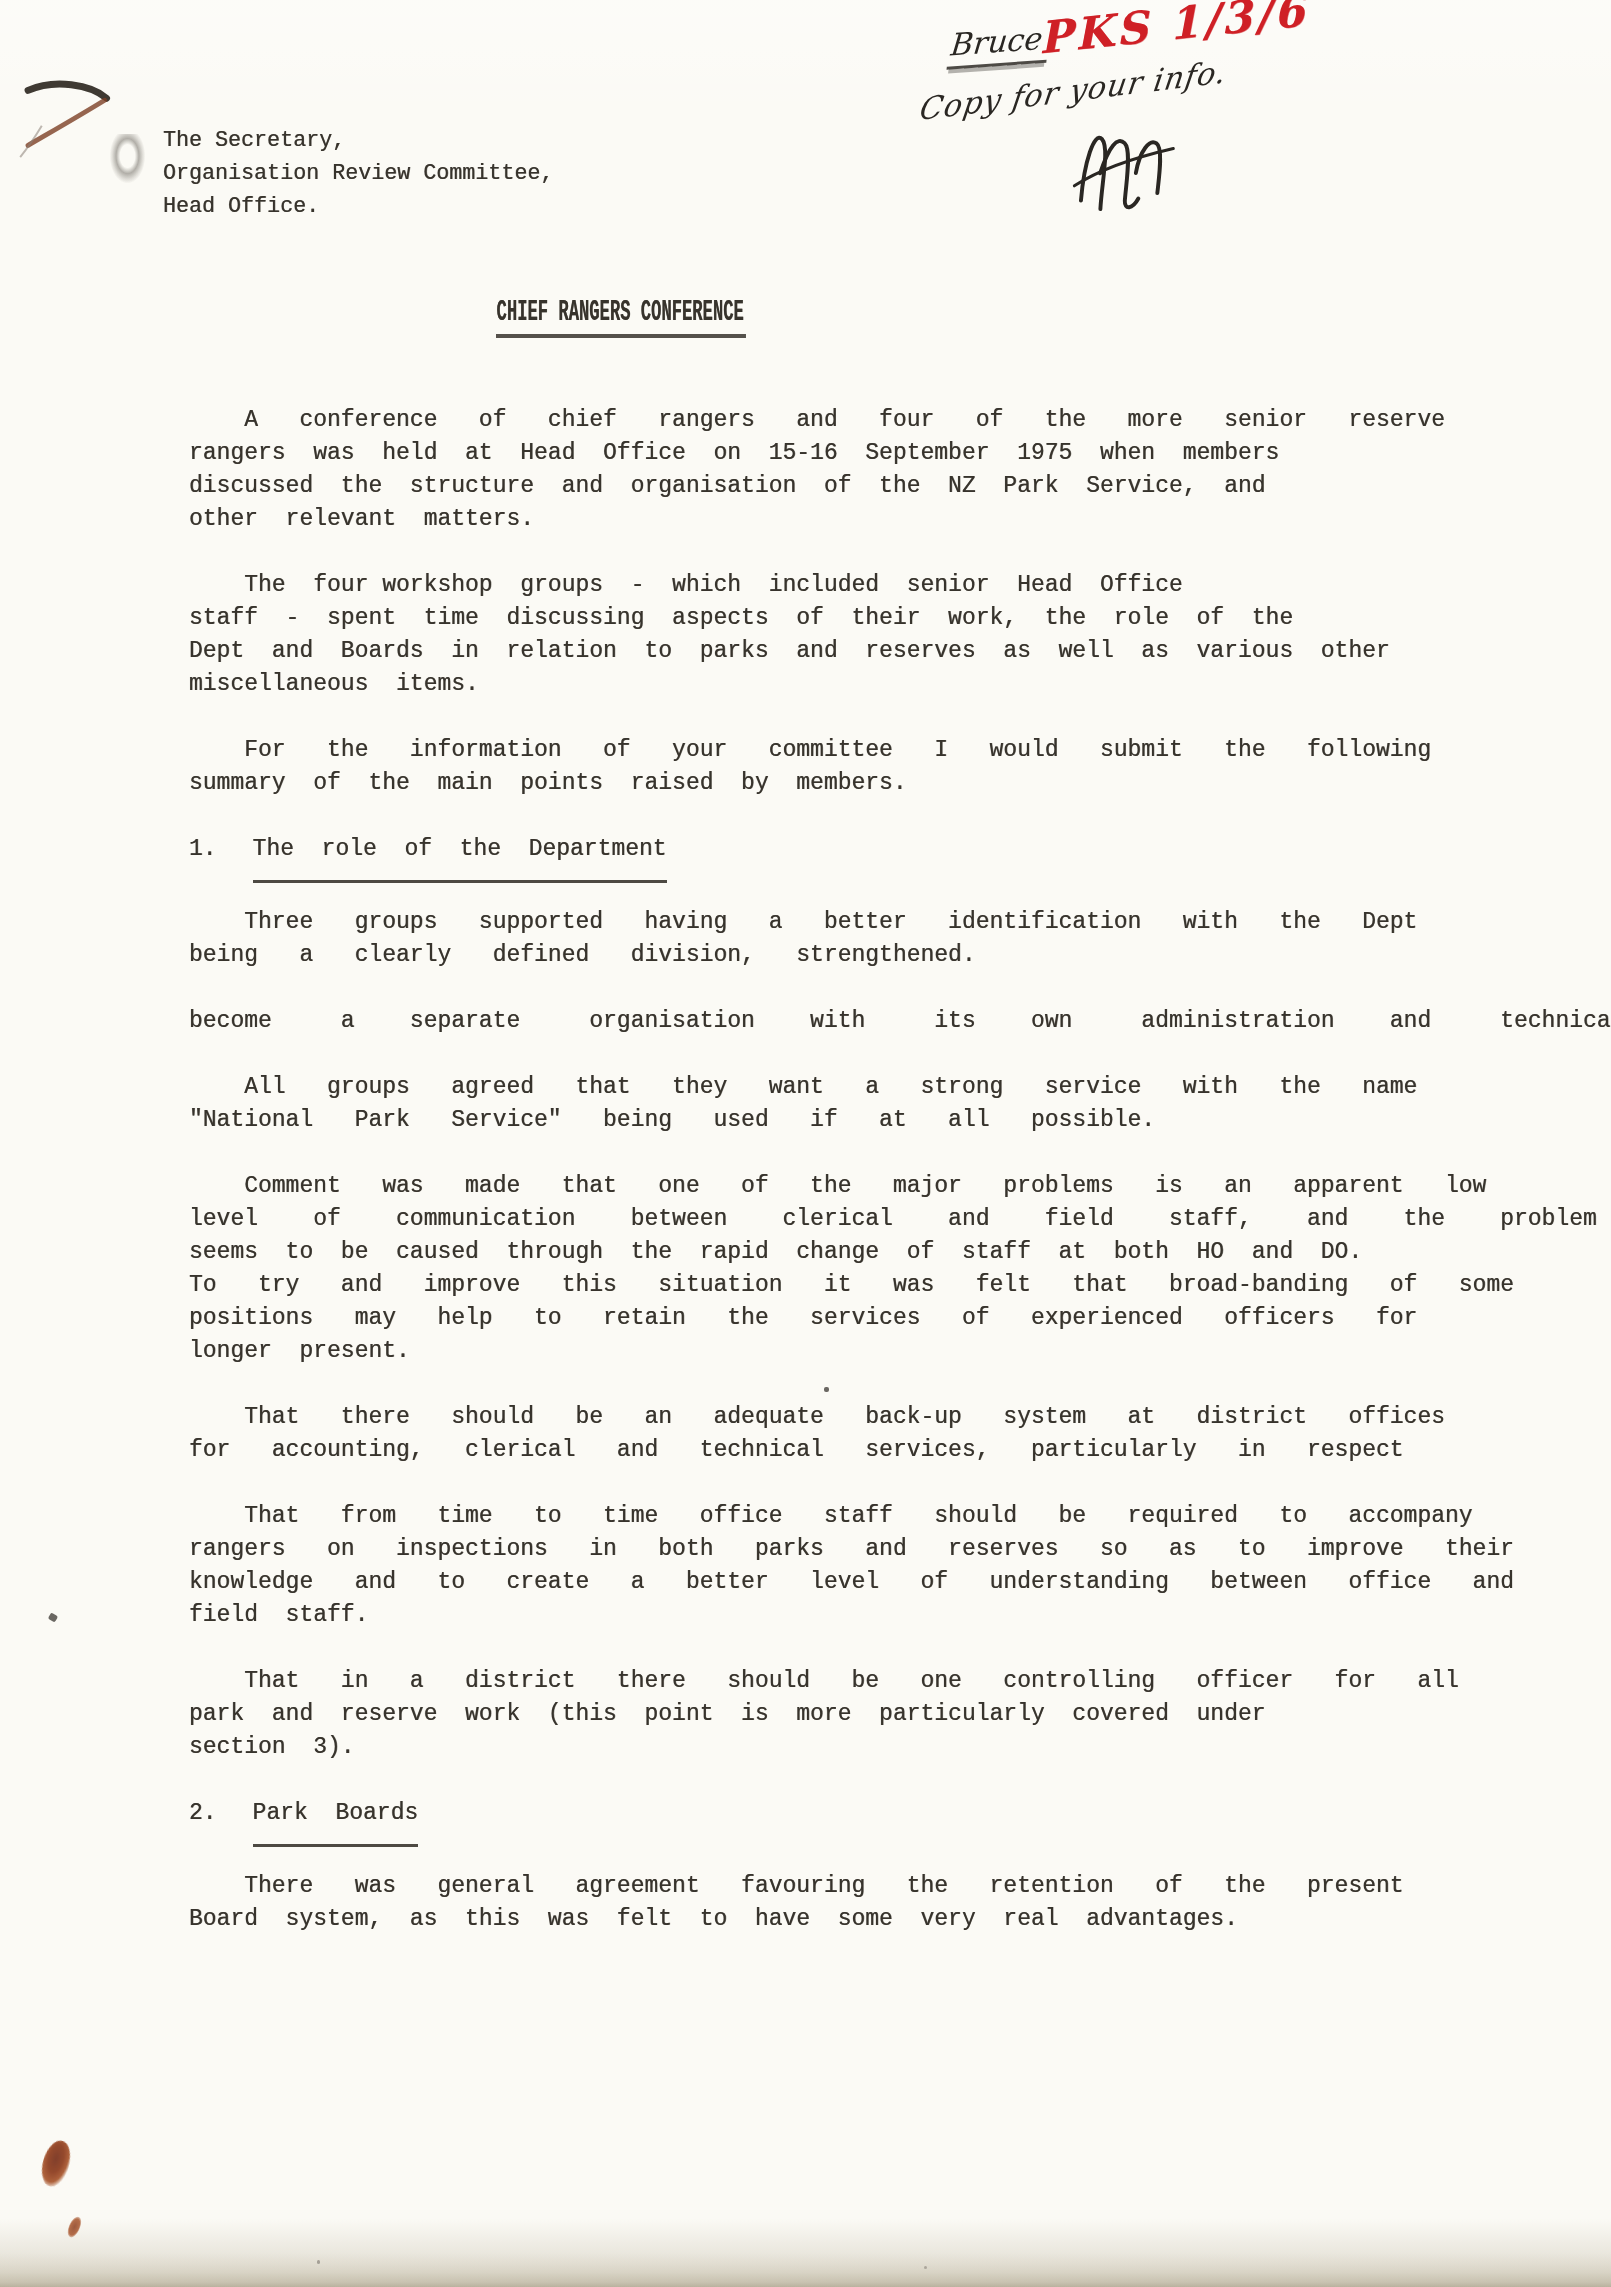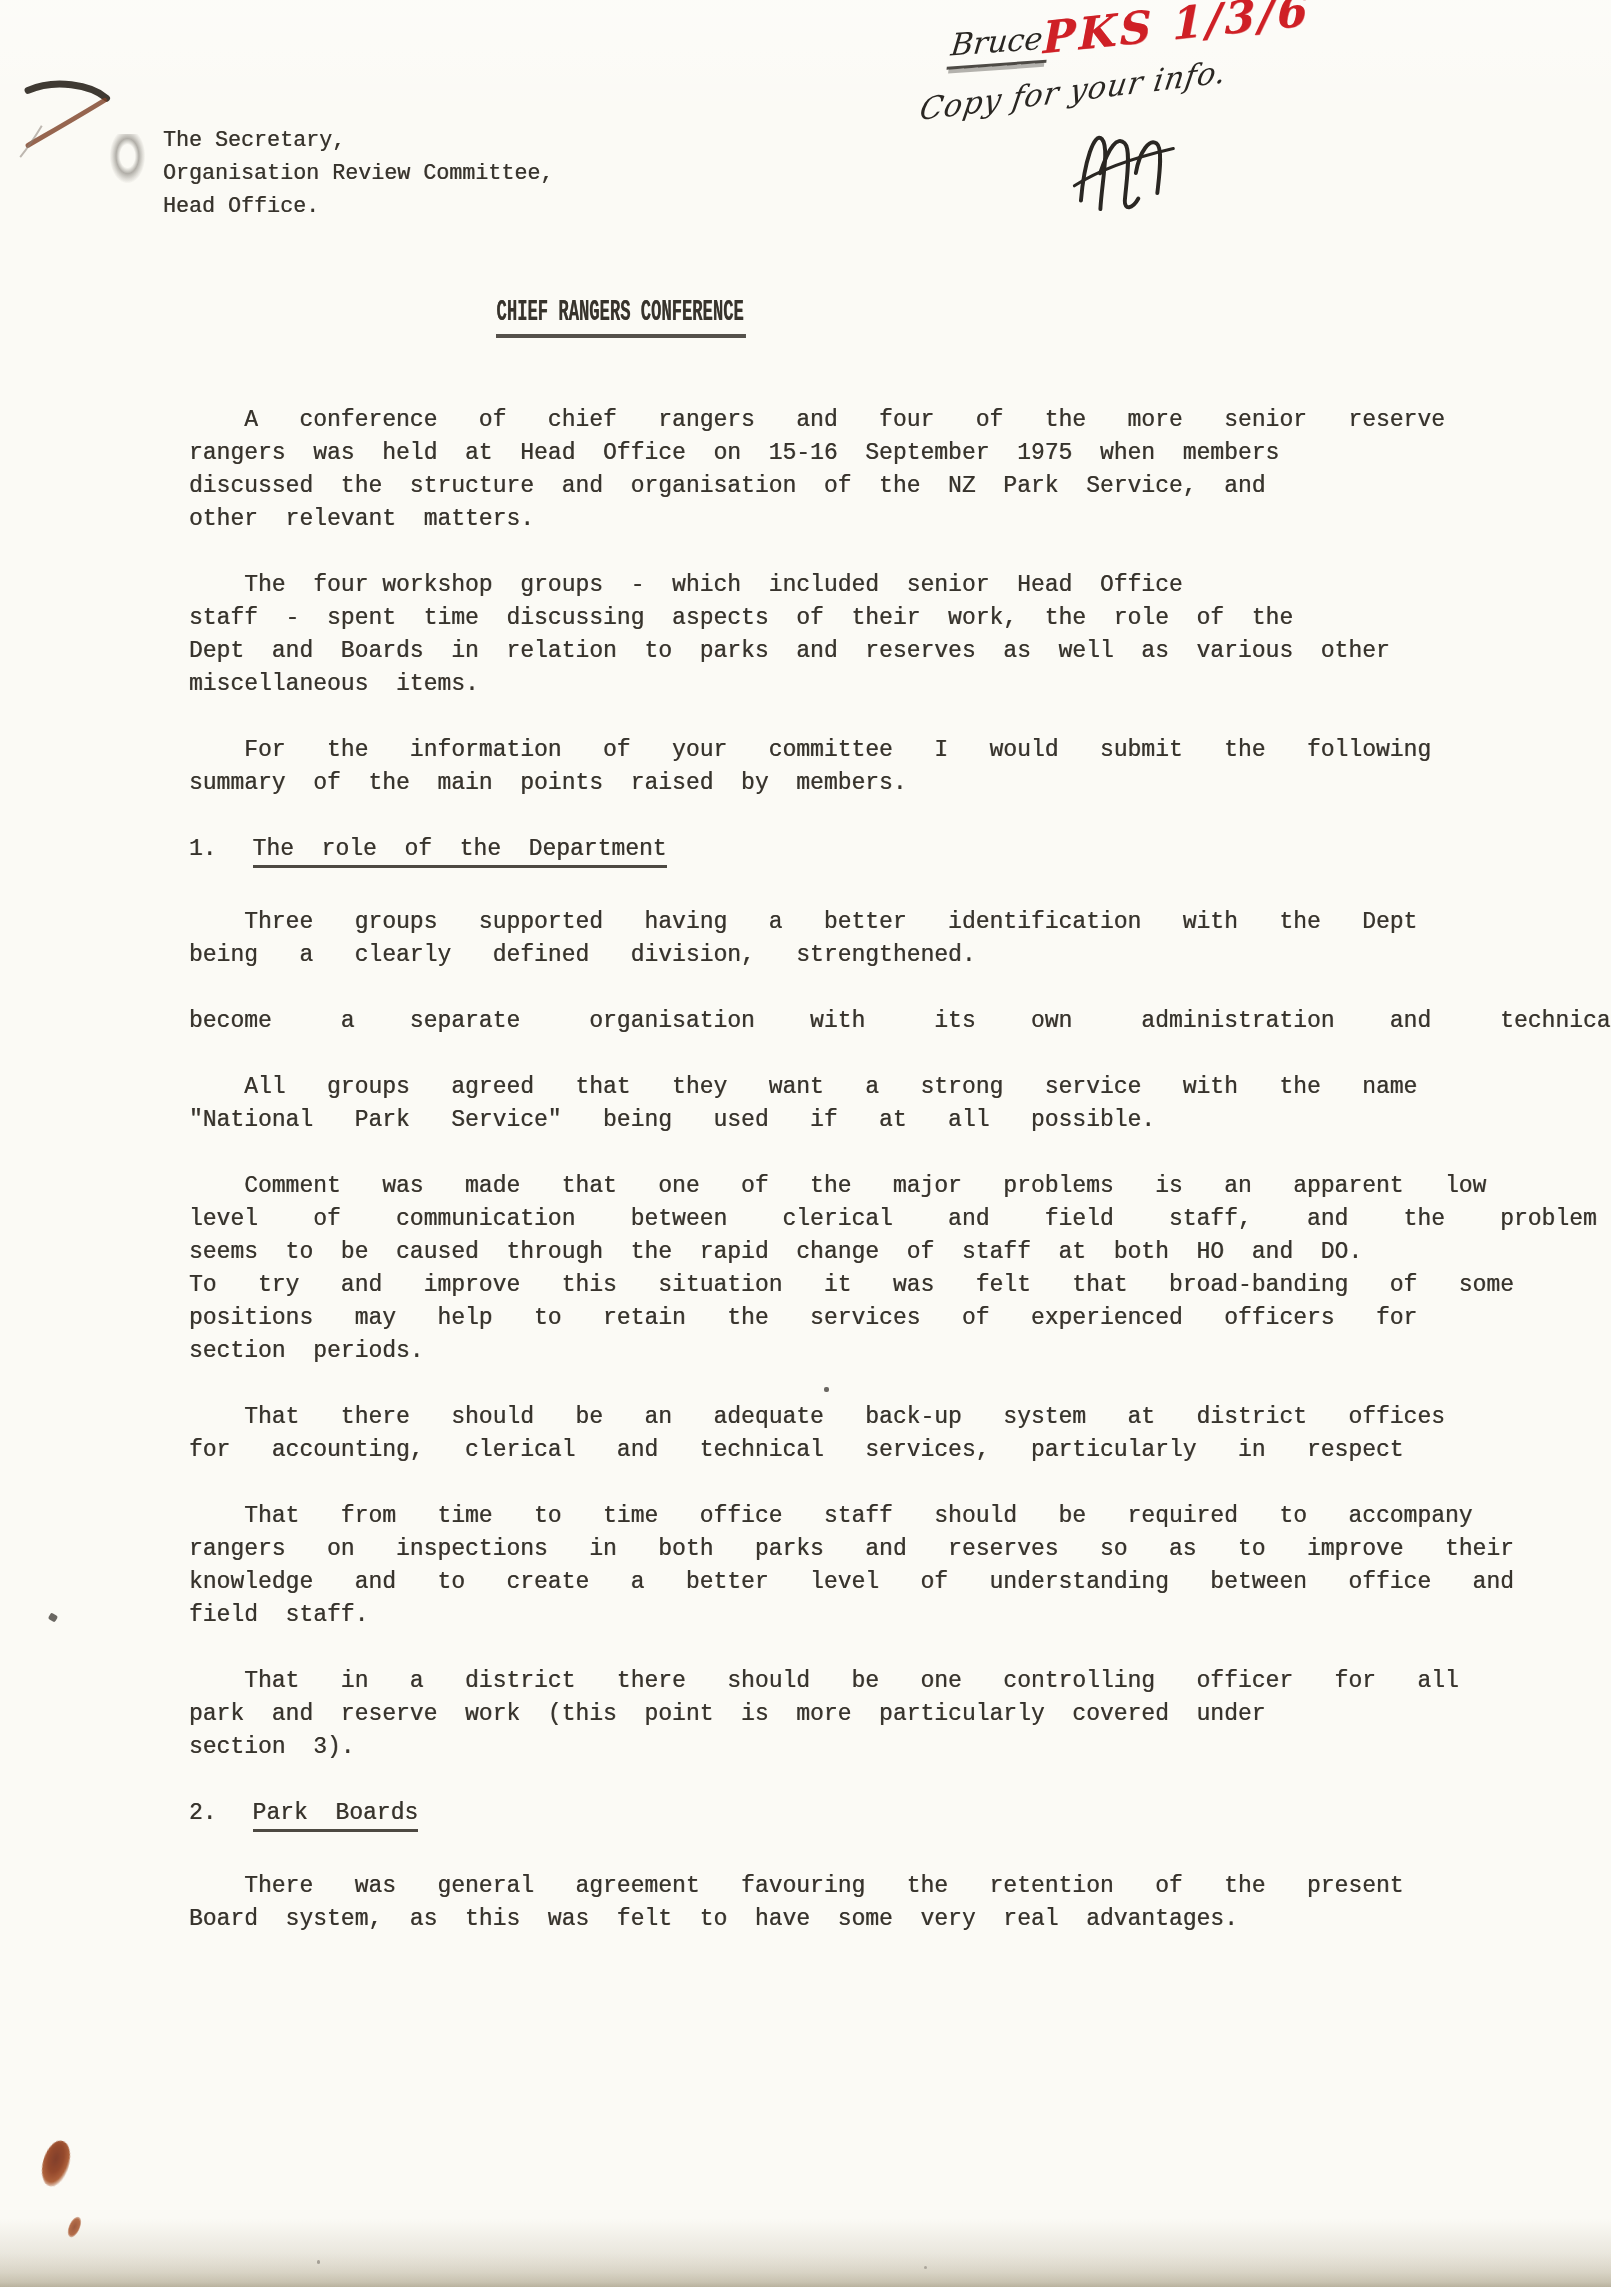--- a/index.html
+++ b/index.html
@@ -36,21 +36,21 @@
     position:absolute; left:189px; top:404px; right:0;
     font-size:23px;
   }
   .block { margin:0 0 33px 0; }
   .line {
     white-space:pre; overflow:hidden;
     height:33px; line-height:33px;
   }
   .heading { height:40px; line-height:33px; white-space:pre; }
   .h-num { margin-right:36px; }
-  .h-text { border-bottom:3px solid rgba(52,48,41,.88); padding-bottom:3px; }
+  .h-text { border-bottom:3px solid rgba(52,48,41,.88); padding-bottom:18px; }
   
   .hw { position:absolute; font-family:"DejaVu Serif", serif; font-style:italic; color:#2a2723; }
   .hw-name {
     left:949px; top:23.6px; font-size:30.5px;
     transform:rotate(-4deg) skewX(-10deg);
   }
   .hw-name span {
     border-bottom:3px solid rgba(46,42,38,.85);
     box-shadow:0 5.9px 0 -2px rgba(46,42,38,.35);
     padding:0 5.9px 3.9px 2px;
@@ -163,21 +163,21 @@
       <div class="block para">
         <div class="line">    All   groups   agreed   that   they   want   a   strong   service   with   the   name</div>
         <div class="line">"National   Park   Service"   being   used   if   at   all   possible.</div>
       </div>
       <div class="block para">
         <div class="line">    Comment   was   made   that   one   of   the   major   problems   is   an   apparent   low</div>
         <div class="line">level    of    communication    between    clerical    and    field    staff,    and    the    problem    which</div>
         <div class="line">seems  to  be  caused  through  the  rapid  change  of  staff  at  both  HO  and  DO.</div>
         <div class="line">To   try   and   improve   this   situation   it   was   felt   that   broad-banding   of   some</div>
         <div class="line">positions   may   help   to   retain   the   services   of   experienced   officers   for</div>
-        <div class="line">section  periods.</div>
+        <div class="line">longer  present.</div>
       </div>
       <div class="block para">
         <div class="line">    That   there   should   be   an   adequate   back-up   system   at   district   offices</div>
         <div class="line">for   accounting,   clerical   and   technical   services,   particularly   in   respect</div>
       </div>
       <div class="block para">
         <div class="line">    That   from   time   to   time   office   staff   should   be   required   to   accompany</div>
         <div class="line">rangers   on   inspections   in   both   parks   and   reserves   so   as   to   improve   their</div>
         <div class="line">knowledge   and   to   create   a   better   level   of   understanding   between   office   and</div>
         <div class="line">field  staff.</div>

